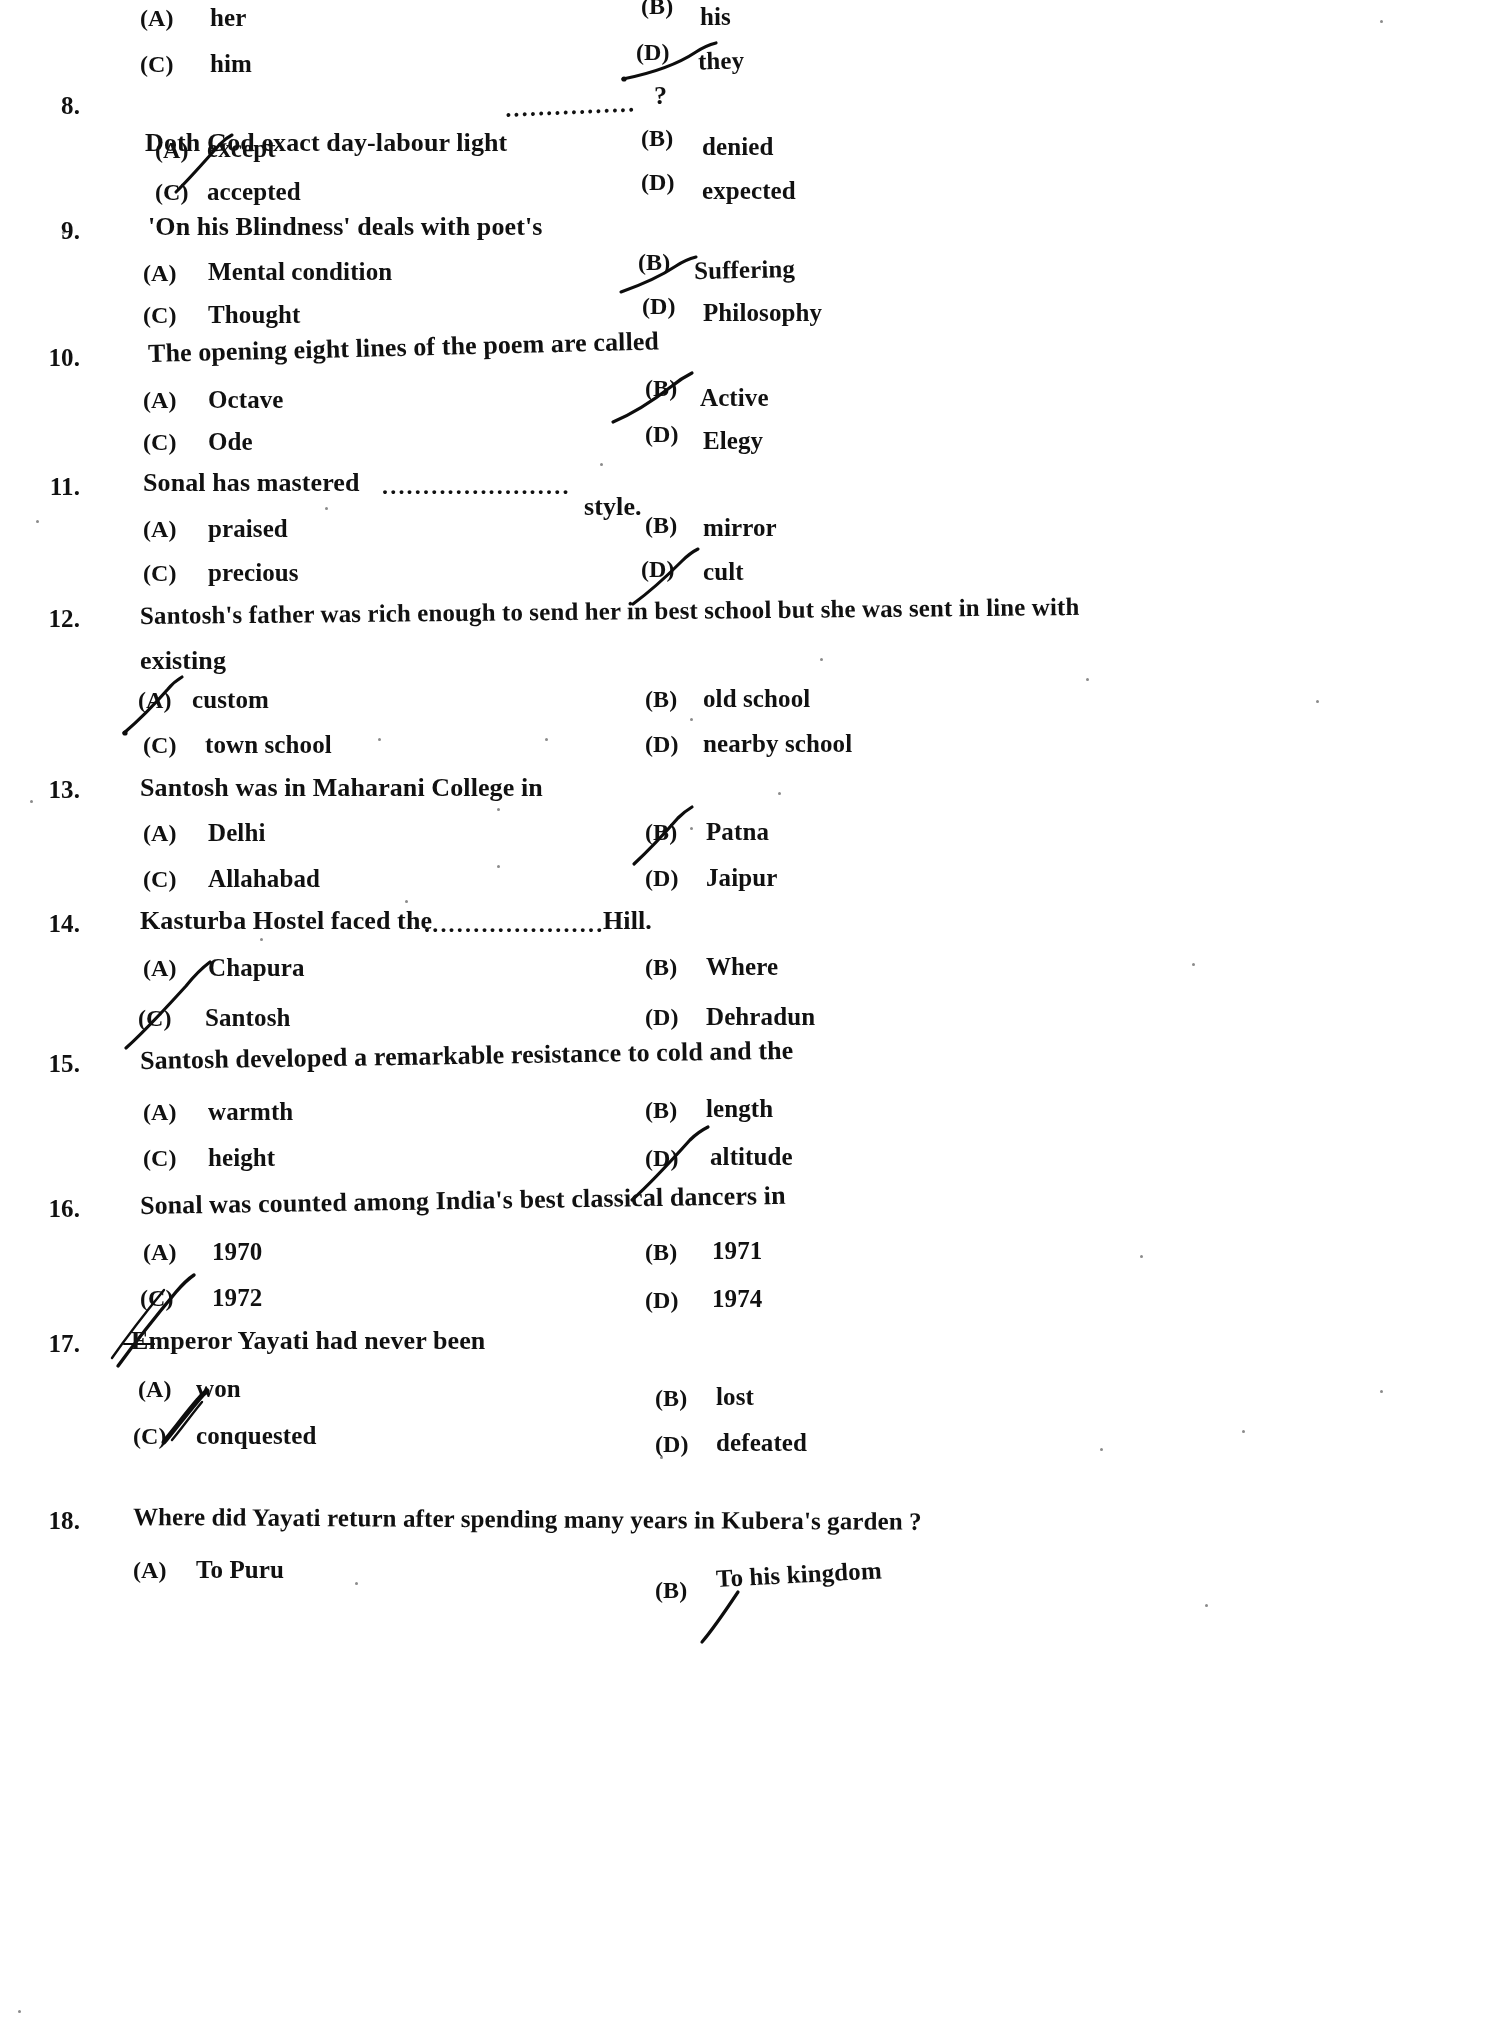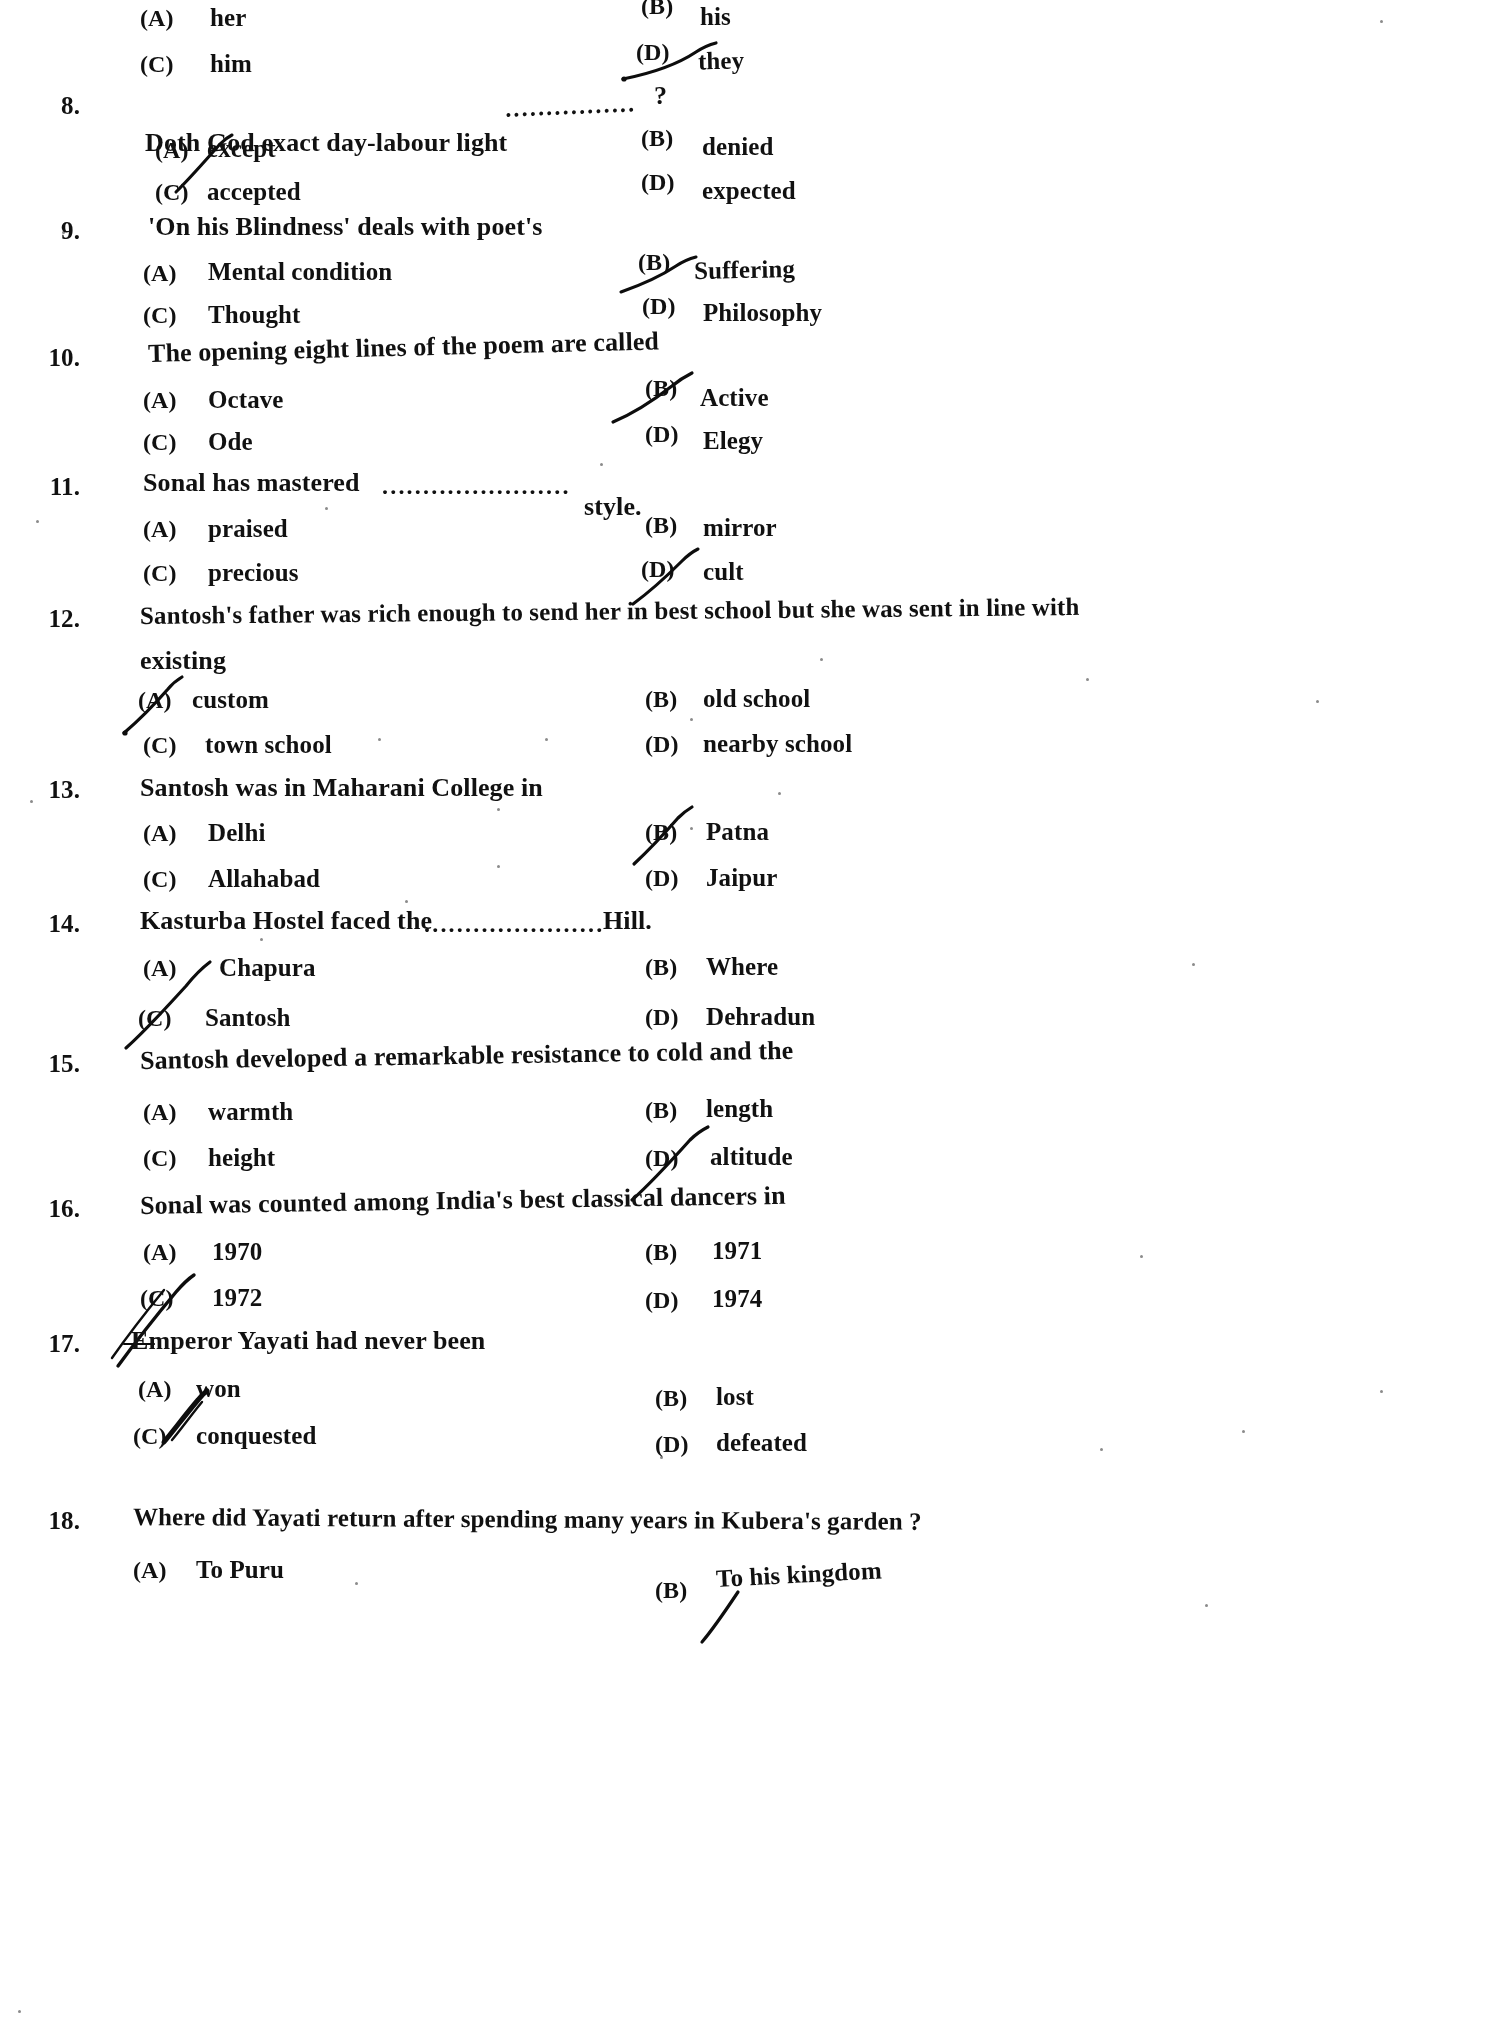--- a/index.html
+++ b/index.html
@@ -230,21 +230,21 @@
 
   <div class="t olet" style="left:645px; top:866px;">(D)</div>
   <div class="t otext" style="left:706px; top:865px;">Jaipur</div>
 
   <div class="t qnum" style="left:10px; top:911px;">14.</div>
   <div class="t qtext" style="left:140px; top:908px;">Kasturba Hostel faced the</div>
   <div class="t qtext dots" style="left:424px; top:912px; font-size:24px;">......................</div>
   <div class="t qtext" style="left:603px; top:908px;">Hill.</div>
 
   <div class="t olet" style="left:143px; top:956px;">(A)</div>
-  <div class="t otext" style="left:219px; top:955px;">Chapura</div>
+  <div class="t otext" style="left:208px; top:955px;">Chapura</div>
 
   <div class="t olet" style="left:645px; top:955px;">(B)</div>
   <div class="t otext" style="left:706px; top:954px;">Where</div>
 
   <div class="t olet" style="left:138px; top:1006px;">(C)</div>
   <div class="t otext" style="left:205px; top:1005px;">Santosh</div>
 
   <div class="ink" style="left:122px; top:960px;">
     <svg width="120" height="92" viewBox="0 0 120 92">
       <path d="M4 88 C 22 72, 44 48, 64 26 C 72 16, 80 8, 88 2" stroke-width="3.1"></path>

